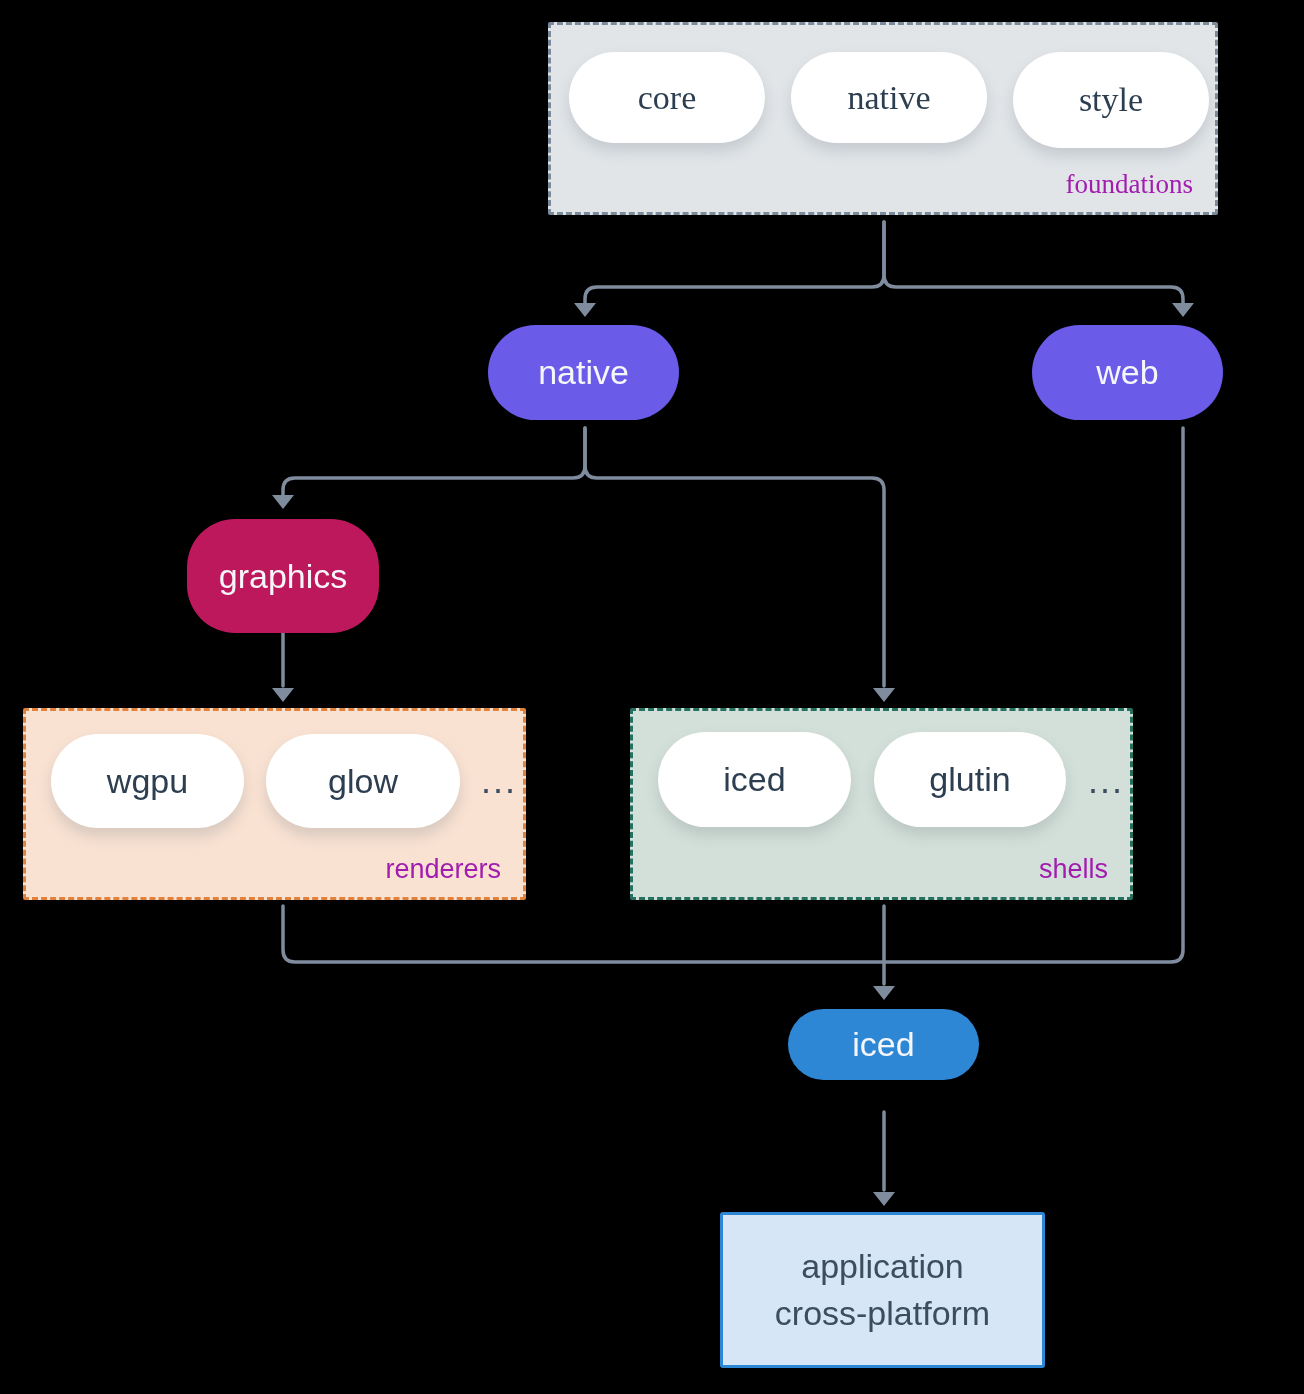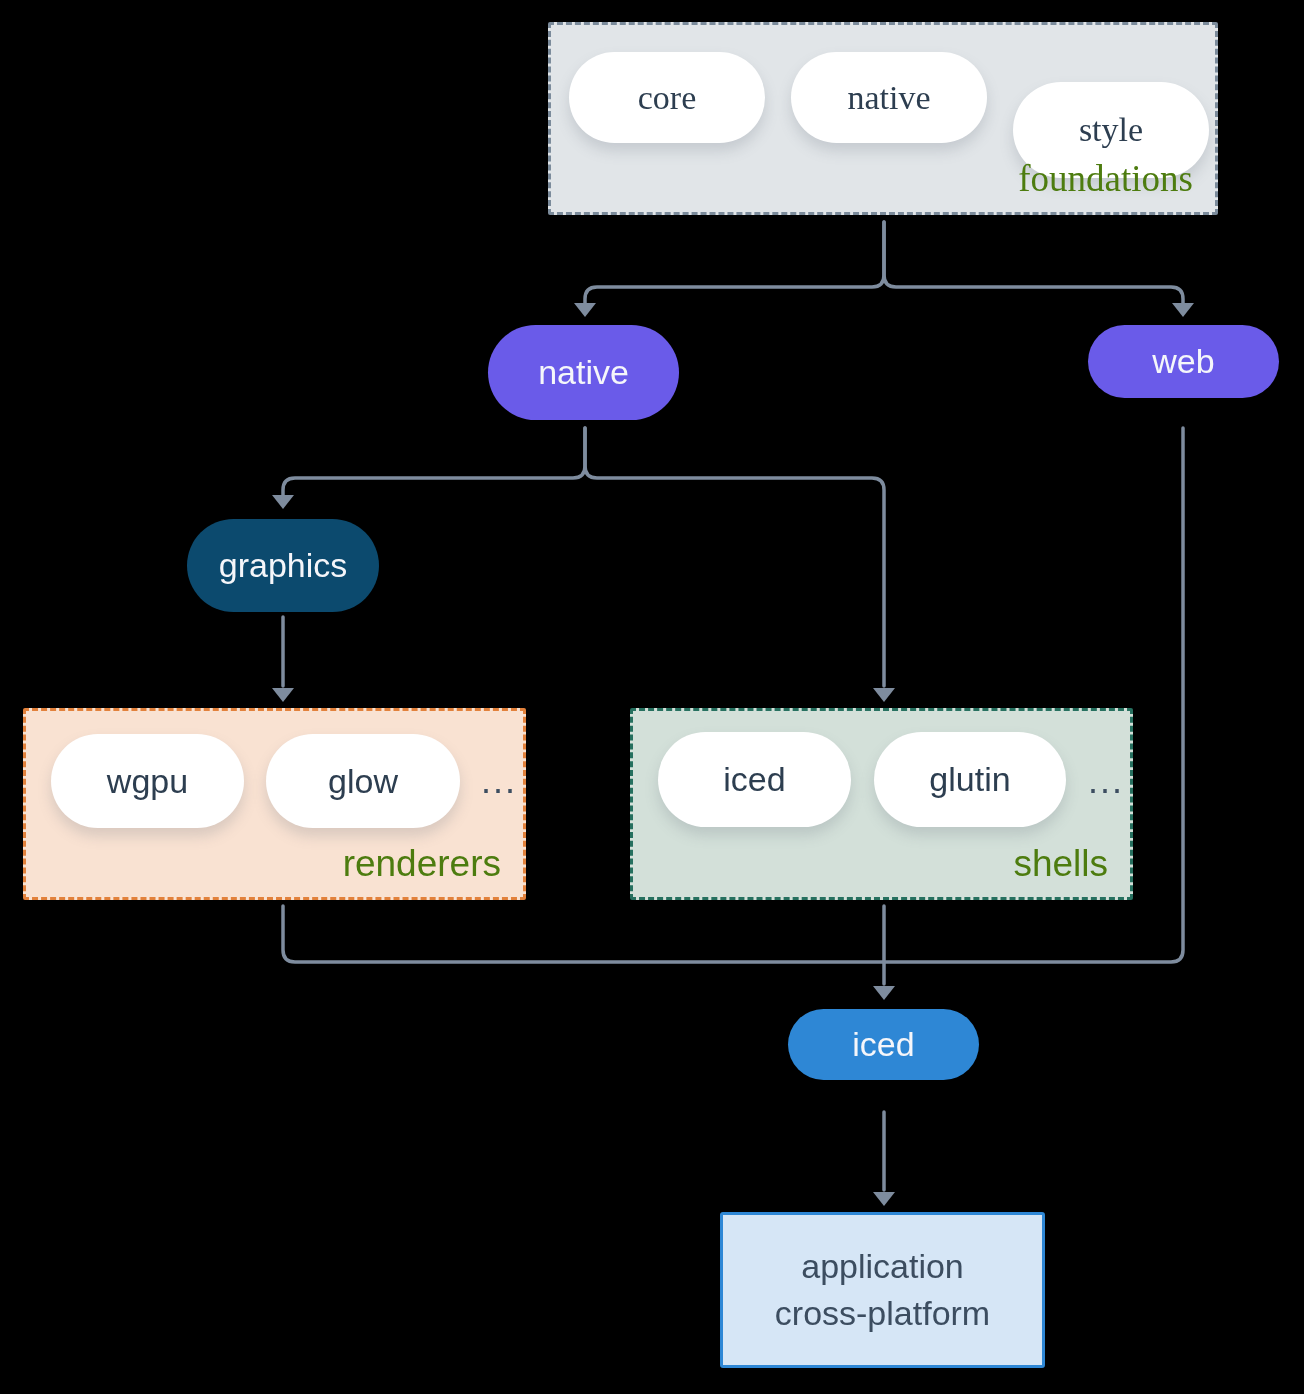--- a/index.html
+++ b/index.html
@@ -39,22 +39,22 @@
     border: 3px dashed #e2813b;
   }
   .group.shells {
     left: 630px; top: 708px; width: 503px; height: 192px;
     background: #d3e0d9;
     border: 3px dashed #26705f;
   }
   .group-label {
     position: absolute;
     right: 22px; bottom: 12px;
-    font-size: 37px;
-    color: #4d7c0f;
+    font-size: 27px;
+    color: #a21caf;
     text-align: right;
   }
   
   .pill {
     position: absolute;
     display: flex;
     align-items: center;
     justify-content: center;
     font-size: 34px;
     border-radius: 48px;
@@ -63,43 +63,43 @@
   .pill.white {
     background: #ffffff;
     color: #2d3e50;
     box-shadow: 0 8px 14px rgba(100,110,125,0.22);
   }
   .pill.colored { color: #f5f6fa; }
 
   
   .pill.p-core    { left: 18px;  top: 27px; width: 196px; height: 91px; }
   .pill.p-futures { left: 240px; top: 27px; width: 196px; height: 91px; }
-  .pill.p-style   { left: 462px; top: 27px; width: 196px; height: 96px; margin-top: 30px; }
+  .pill.p-style   { left: 462px; top: 27px; width: 196px; height: 96px; }
 
   
   .pill.p-wgpu { left: 25px;  top: 23px; width: 193px; height: 94px; }
   .pill.p-glow { left: 240px; top: 23px; width: 194px; height: 94px; }
 
   
   .pill.p-winit  { left: 25px;  top: 21px; width: 193px; height: 95px; }
   .pill.p-glutin { left: 241px; top: 21px; width: 192px; height: 95px; }
 
   .ellipsis {
     position: absolute;
     left: 450px; top: 23px; width: 46px; height: 94px;
     display: flex; align-items: center; justify-content: center;
     font-size: 36px;
     color: #3c4d60;
     letter-spacing: 2px;
   }
 
   
   .pill.native   { left: 488px;  top: 325px;  width: 191px; height: 95px; background: #6a5be9; }
-  .pill.web      { left: 1088px; top: 325px;  width: 191px; height: 73px; background: #6a5be9; }
-  .pill.graphics { left: 187px;  top: 519px;  width: 192px; height: 93px; background: #0c4a6e; text-align: center; }
+  .pill.web      { left: 1032px; top: 325px;  width: 191px; height: 95px; background: #6a5be9; }
+  .pill.graphics { left: 187px;  top: 519px;  width: 192px; height: 114px; background: #be185d; text-align: center; }
   .pill.iced     { left: 788px;  top: 1009px; width: 191px; height: 71px; background: #2e87d5; }
 
   
   .app-box {
     position: absolute;
     left: 720px; top: 1212px; width: 325px; height: 156px;
     box-sizing: border-box;
     background: #d6e6f6;
     border: 3px solid #2e87d5;
     border-radius: 3px;

